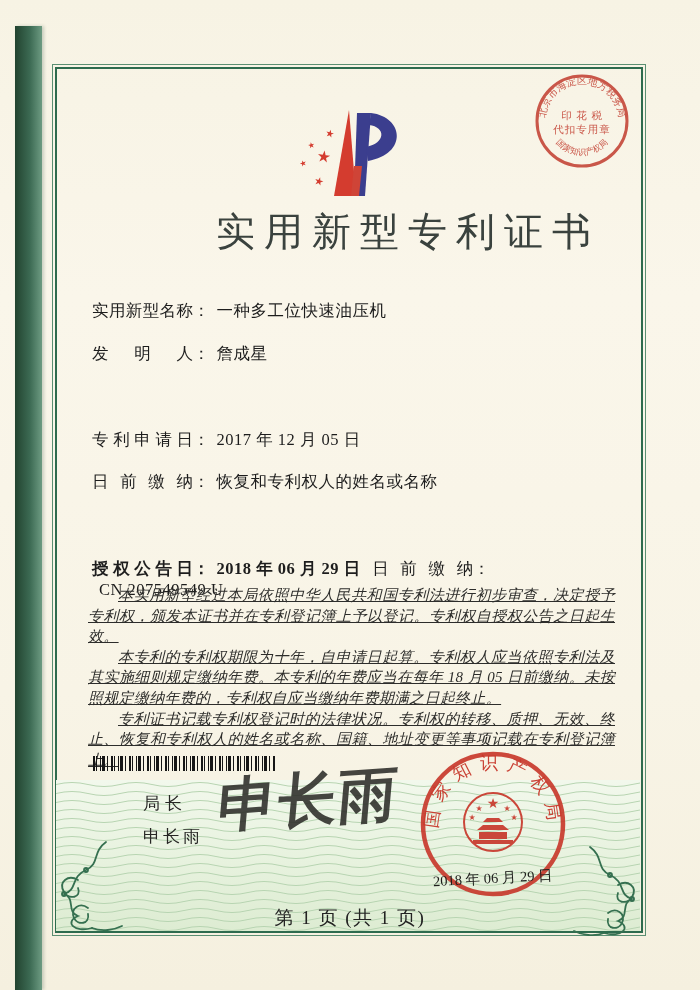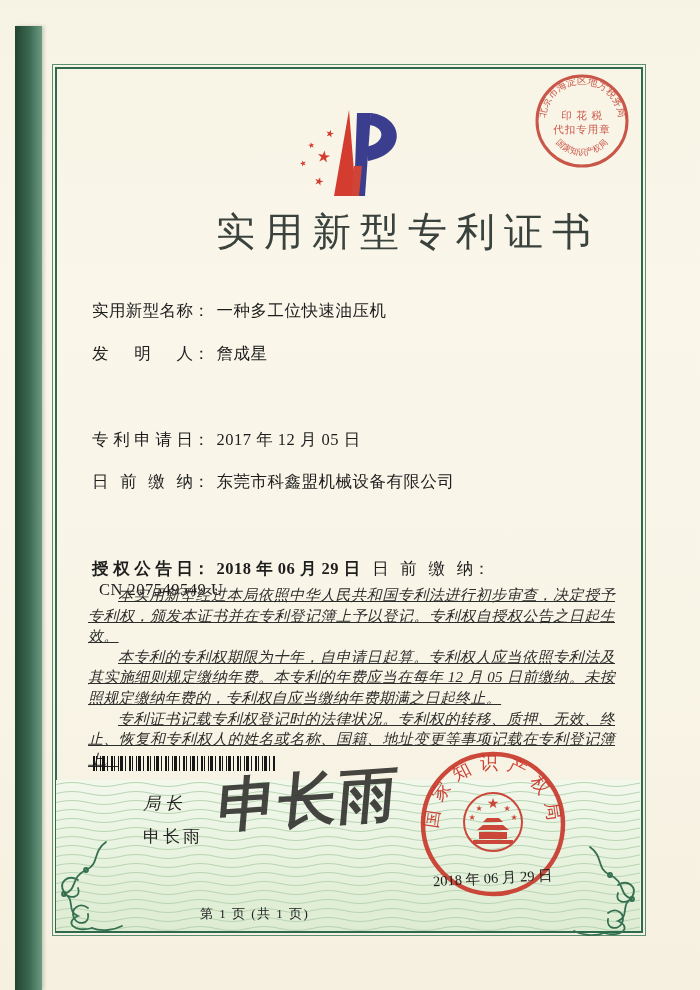--- a/index.html
+++ b/index.html
@@ -24,26 +24,26 @@
   .val{display:inline-block;margin-left:7px;vertical-align:top;letter-spacing:.5px;}
   .val-addr{width:404px;}
   .pair-left{display:inline-block;width:276px;font-weight:bold;}
   .bodytext{position:absolute;left:88px;top:585px;width:527px;font-size:15px;line-height:20.6px;
     font-style:italic;color:#2d2d2b;text-align:justify;letter-spacing:.3px;text-decoration:underline;}
   .bodytext p{margin:0;text-indent:2em;}
   .barcode{position:absolute;left:93px;top:756px;width:183px;height:15px;
     background:repeating-linear-gradient(90deg,#161616 0 2px,transparent 2px 3px,#161616 3px 4px,
       transparent 4px 7px,#161616 7px 8px,transparent 8px 9px,#161616 9px 12px,transparent 12px 14px,
       #161616 14px 15px,transparent 15px 18px);}
-  .sign-title{position:absolute;left:143px;top:792px;font-size:17px;letter-spacing:5px;color:#262624;font-style:italic;}
+  .sign-title{position:absolute;left:143px;top:792px;font-size:17px;letter-spacing:5px;color:#262624;}
   .sign-name{position:absolute;left:143px;top:825px;font-size:17px;letter-spacing:3px;color:#262624;}
   .signature{position:absolute;left:218px;top:760px;width:210px;font-size:59px;color:#2d2d29;
     font-weight:700;transform:rotate(-4deg) skewX(-9deg);letter-spacing:1px;opacity:.88;}
-  .footer{position:absolute;left:200px;width:300px;top:905px;text-align:left;
-    font-size:13px;letter-spacing:1.5px;color:#232323;}
+  .footer{position:absolute;left:200px;width:300px;top:905px;text-align:center;
+    font-size:19px;letter-spacing:1.5px;color:#232323;}
   .abs{position:absolute;}
   .seal-svg{left:417px;top:748px;}
   .tax-svg{left:533px;top:72px;opacity:.92;}
   .logo-svg{left:285px;top:100px;}
   .orn-l{left:48px;top:838px;}
   .orn-r{left:570px;top:843px;}
 </style>
 </head>
 <body>
 
@@ -119,30 +119,30 @@
     <text x="49" y="47" font-size="10.5" fill="#c64a3c" text-anchor="middle" letter-spacing="1">印 花 税</text>
     <text x="49" y="61" font-size="10.5" fill="#c64a3c" text-anchor="middle" letter-spacing="1">代扣专用章</text>
   </svg>
 
   <div class="title">实用新型专利证书</div>
 
   <div class="fields">
     <div class="row" style="top:4px"><span class="lbl">实用新型名称</span><span class="col">：</span><span class="val">一种多工位快速油压机</span></div>
     <div class="row" style="top:47px"><span class="lbl">发明人</span><span class="col">：</span><span class="val">詹成星</span></div>
     <div class="row" style="top:133px"><span class="lbl">专利申请日</span><span class="col">：</span><span class="val">2017 年 12 月 05 日</span></div>
-    <div class="row" style="top:175px"><span class="lbl">日前缴纳</span><span class="col">：</span><span class="val">东莞市科鑫盟机械设备有限公司</span></div>
+    <div class="row" style="top:175px"><span class="lbl">日前缴纳</span><span class="col">：</span><span class="val">恢复和专利权人的姓名或名称</span></div>
     <div class="row" style="top:262px">
       <span class="pair-left"><span class="lbl">授权公告日</span><span class="col">：</span><span class="val">2018 年 06 月 29 日</span></span>
       <span class="pair-right"><span class="lbl">日前缴纳</span><span class="col">：</span><span class="val">CN 207549549 U</span></span>
     </div>
   </div>
 
   <div class="bodytext">
     <p>本实用新型经过本局依照中华人民共和国专利法进行初步审查，决定授予专利权，颁发本证书并在专利登记簿上予以登记。专利权自授权公告之日起生效。</p>
-    <p>本专利的专利权期限为十年，自申请日起算。专利权人应当依照专利法及其实施细则规定缴纳年费。本专利的年费应当在每年 12 月 05 日前缴纳。未按照规定缴纳年费的，专利权自应当缴纳年费期满之日起终止。</p>
+    <p>本专利的专利权期限为十年，自申请日起算。专利权人应当依照专利法及其实施细则规定缴纳年费。本专利的年费应当在每年 18 月 05 日前缴纳。未按照规定缴纳年费的，专利权自应当缴纳年费期满之日起终止。</p>
     <p>专利证书记载专利权登记时的法律状况。专利权的转移、质押、无效、终止、恢复和专利权人的姓名或名称、国籍、地址变更等事项记载在专利登记簿上。</p>
   </div>
 
   <div class="barcode"></div>
 
   <div class="sign-title">局长</div>
   <div class="sign-name">申长雨</div>
   <div class="signature">申长雨</div>
 
   <svg class="abs seal-svg" width="152" height="152" viewBox="0 0 152 152">

